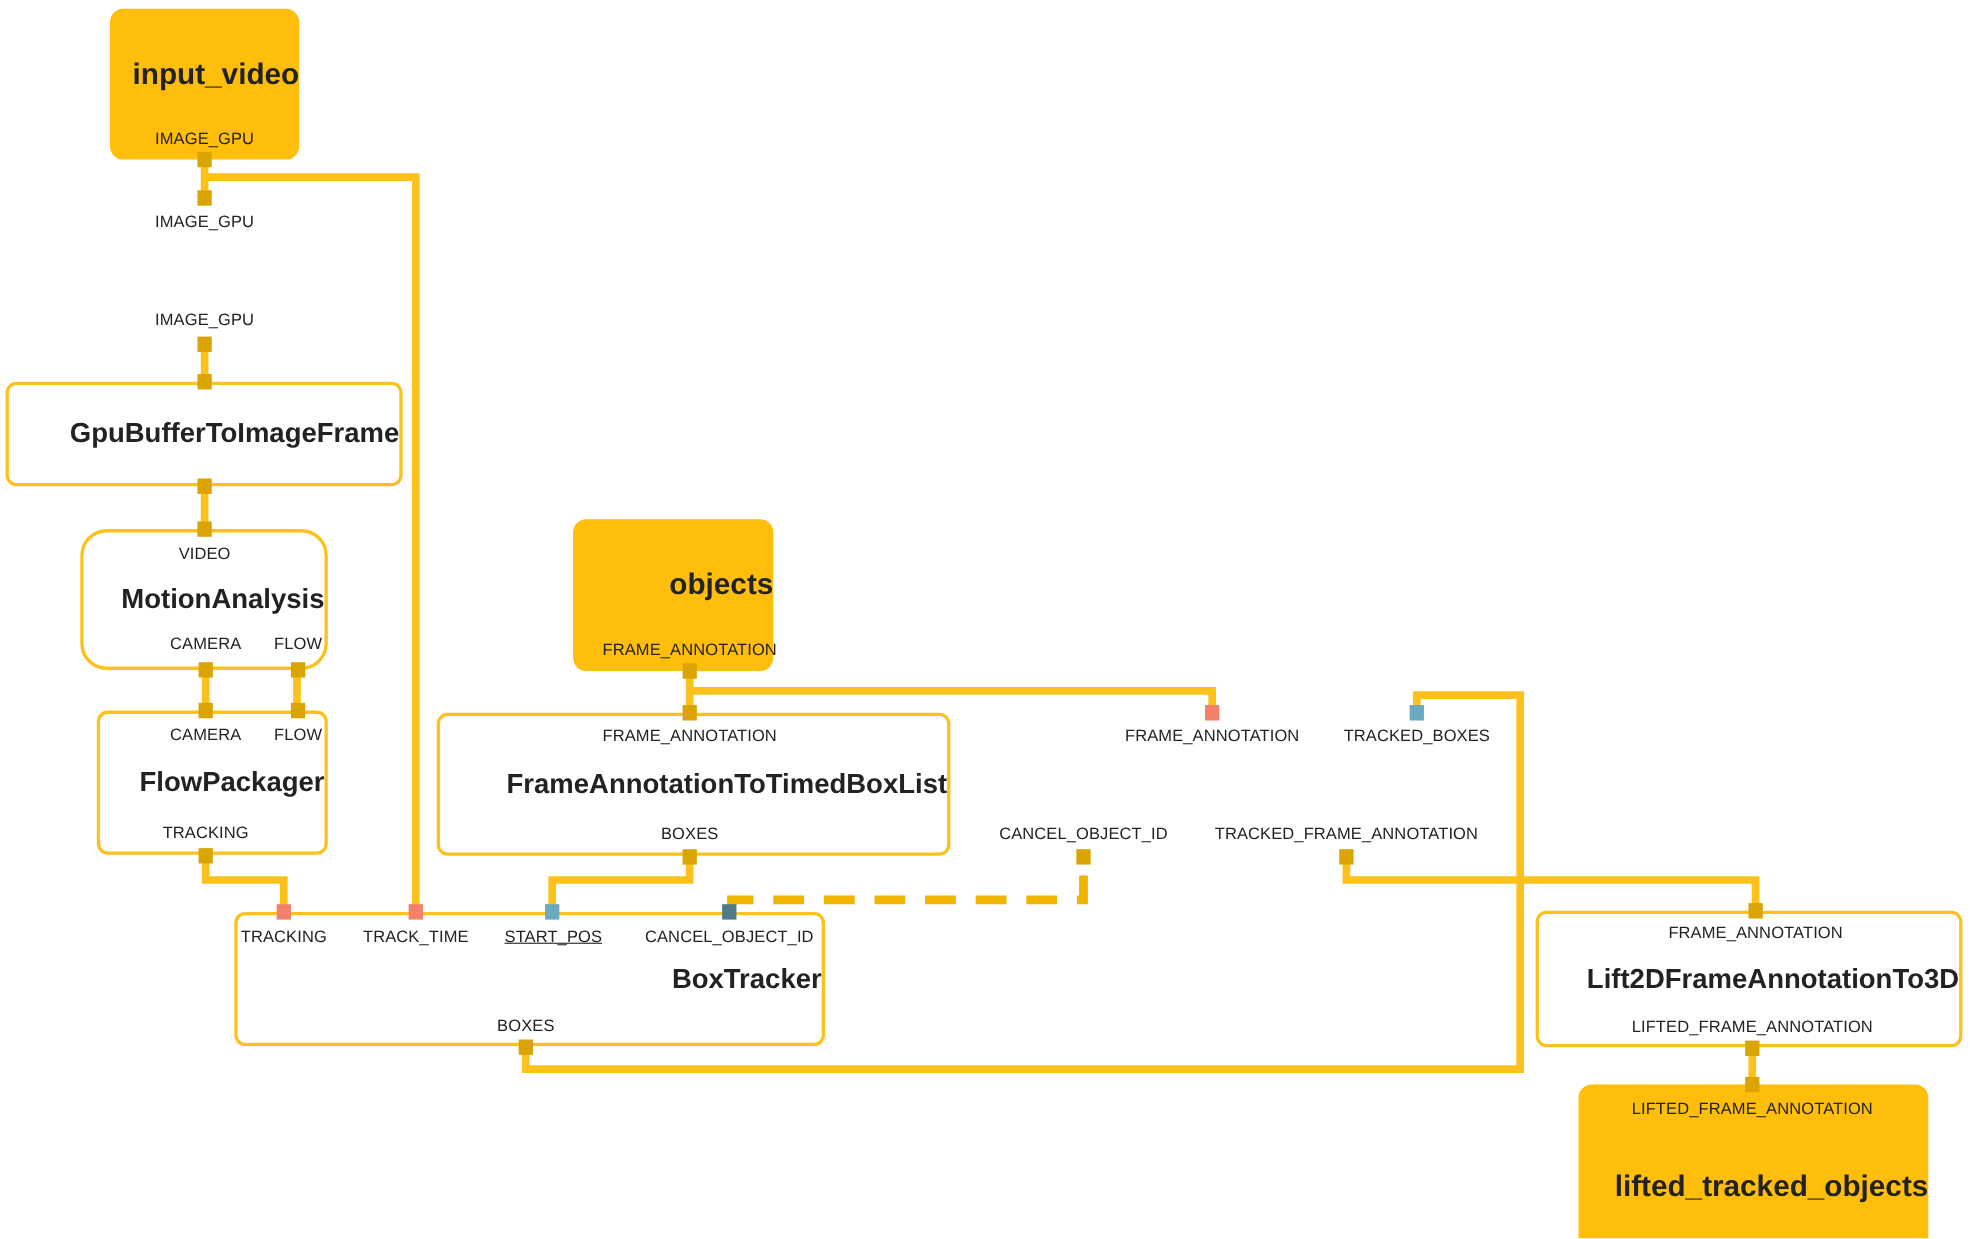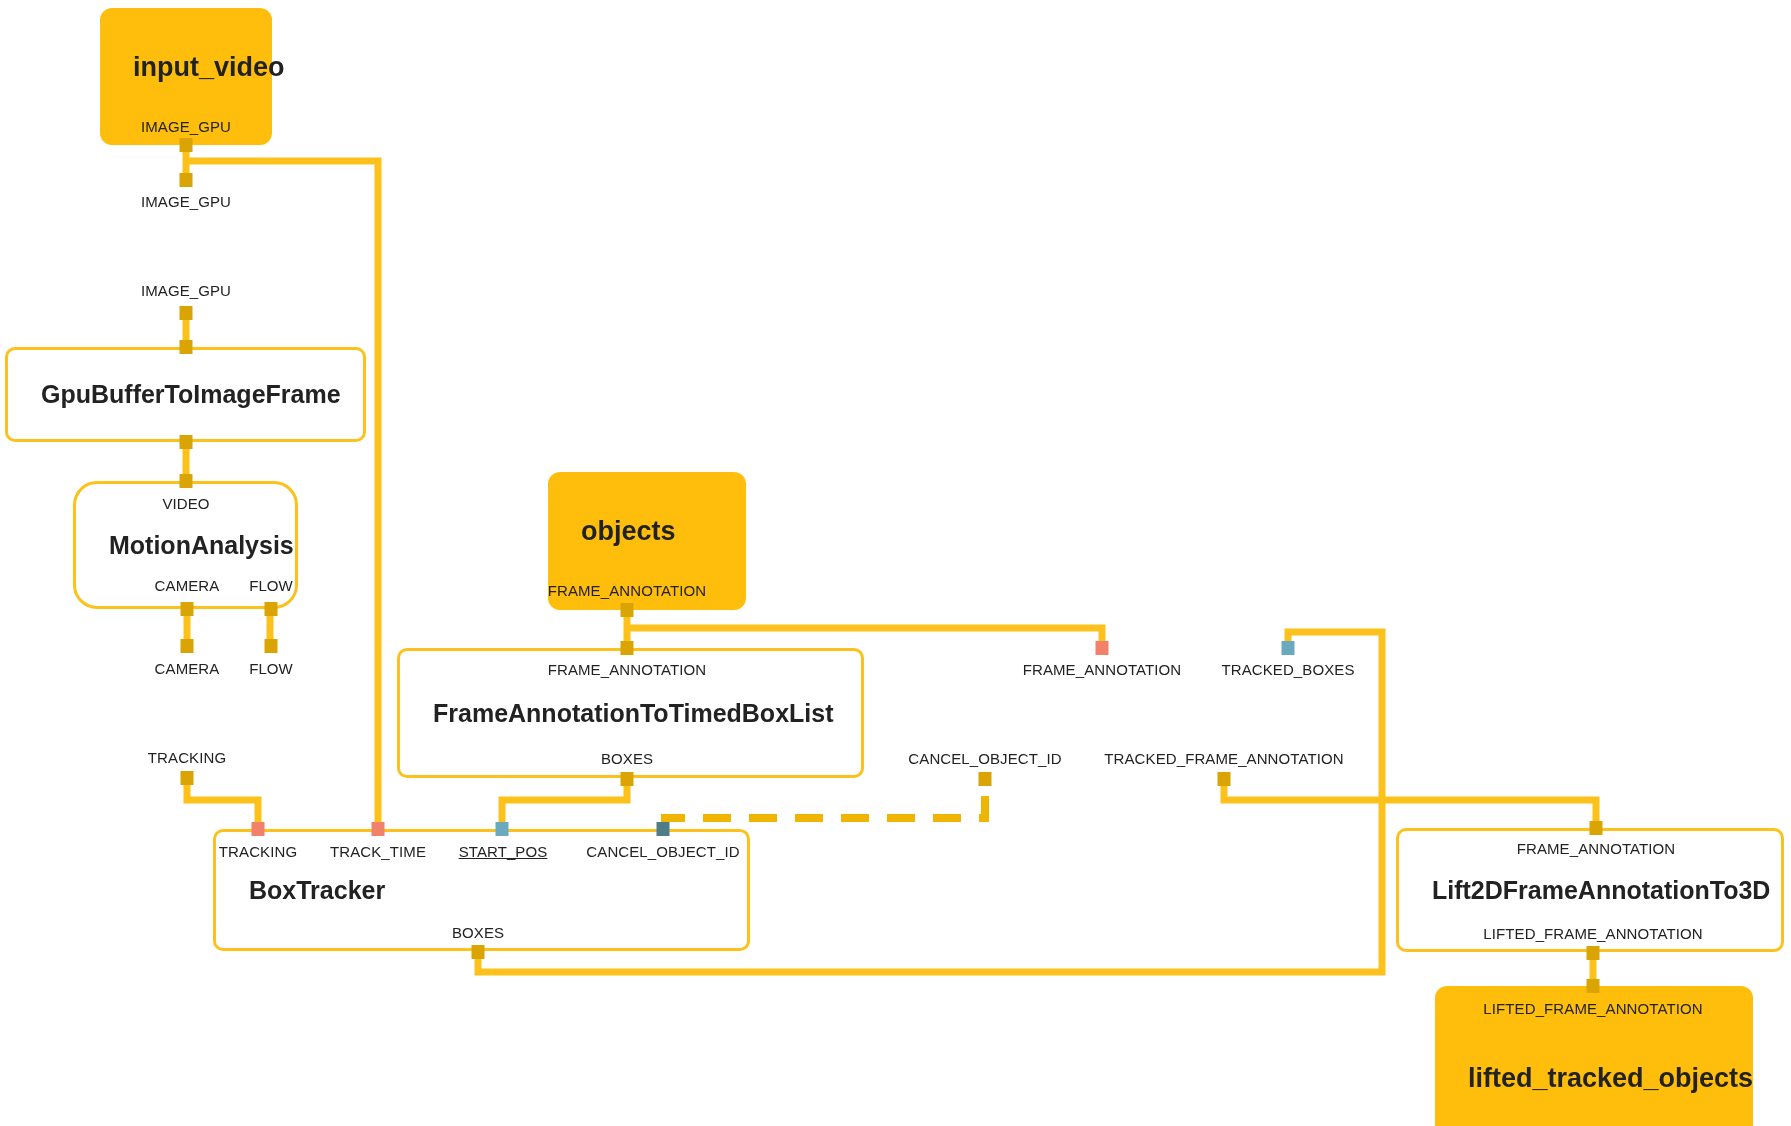--- a/index.html
+++ b/index.html
@@ -2,21 +2,21 @@
 <html><head>
 <meta charset="utf-8">
 <title>MediaPipe Graph</title>
 <style>
   html,body{margin:0;padding:0;background:#ffffff;}
   body{font-family:"Liberation Sans", sans-serif;}
   #stage{position:relative;width:1791px;height:1126px;background:#ffffff;overflow:hidden;}
   svg#wires{position:absolute;left:0;top:0;width:1791px;height:1126px;pointer-events:none;}
 
   .node{position:absolute;box-sizing:border-box;display:flex;flex-direction:column;
-        align-items:flex-start;justify-content:center;padding-left:33px;}
+        align-items:flex-end;justify-content:center;padding-left:33px;}
   .node.calc{border:3px solid #FCC21B;border-radius:10px;background:#ffffff;}
   .node.io{background:#FFBE0B;border-radius:12px;}
 
   .node .title{font-weight:bold;color:#222;line-height:1.05;white-space:nowrap;}
   .node.calc .title{font-size:25px;}
   .node.io .title{font-size:27px;}
 
   .porttag{position:absolute;font-size:15px;color:#222;white-space:nowrap;
            transform:translateX(-50%);letter-spacing:.1px;}
   .porttag.in{}
@@ -88,28 +88,31 @@
   <div class="node calc" style="left:73px;top:481px;width:225px;height:128px;border-radius:24px;">
     <div class="title">MotionAnalysis</div>
   </div>
   <div class="portsq pc-y" style="left:186px;top:481px;"></div>
   <div class="porttag in" style="left:186px;top:495px;">VIDEO</div>
   <div class="porttag out" style="left:187px;top:577px;">CAMERA</div>
   <div class="porttag out" style="left:271px;top:577px;">FLOW</div>
   <div class="portsq pc-y" style="left:187px;top:609px;"></div>
   <div class="portsq pc-y" style="left:271px;top:609px;"></div>
 
+  <div class="node calc" style="left:88px;top:646px;width:210px;height:131px;">
+    <div class="title">FlowPackager</div>
+  </div>
   <div class="portsq pc-y" style="left:187px;top:646px;"></div>
   <div class="portsq pc-y" style="left:271px;top:646px;"></div>
   <div class="porttag in" style="left:187px;top:660px;">CAMERA</div>
   <div class="porttag in" style="left:271px;top:660px;">FLOW</div>
   <div class="porttag out" style="left:187px;top:749px;">TRACKING</div>
   <div class="portsq pc-y" style="left:187px;top:778px;"></div>
 
-  <div class="node io" style="left:548px;top:472px;width:198px;height:138px;">
+  <div class="node io" style="left:521px;top:472px;width:182px;height:138px;">
     <div class="title" style="margin-bottom:20px;">objects</div>
   </div>
   <div class="porttag out" style="left:627px;top:582px;">FRAME_ANNOTATION</div>
   <div class="portsq pc-y" style="left:627px;top:610px;"></div>
 
   <div class="node calc" style="left:397px;top:648px;width:467px;height:130px;">
     <div class="title">FrameAnnotationToTimedBoxList</div>
   </div>
   <div class="portsq pc-y" style="left:627px;top:648px;"></div>
   <div class="porttag in" style="left:627px;top:661px;">FRAME_ANNOTATION</div>

